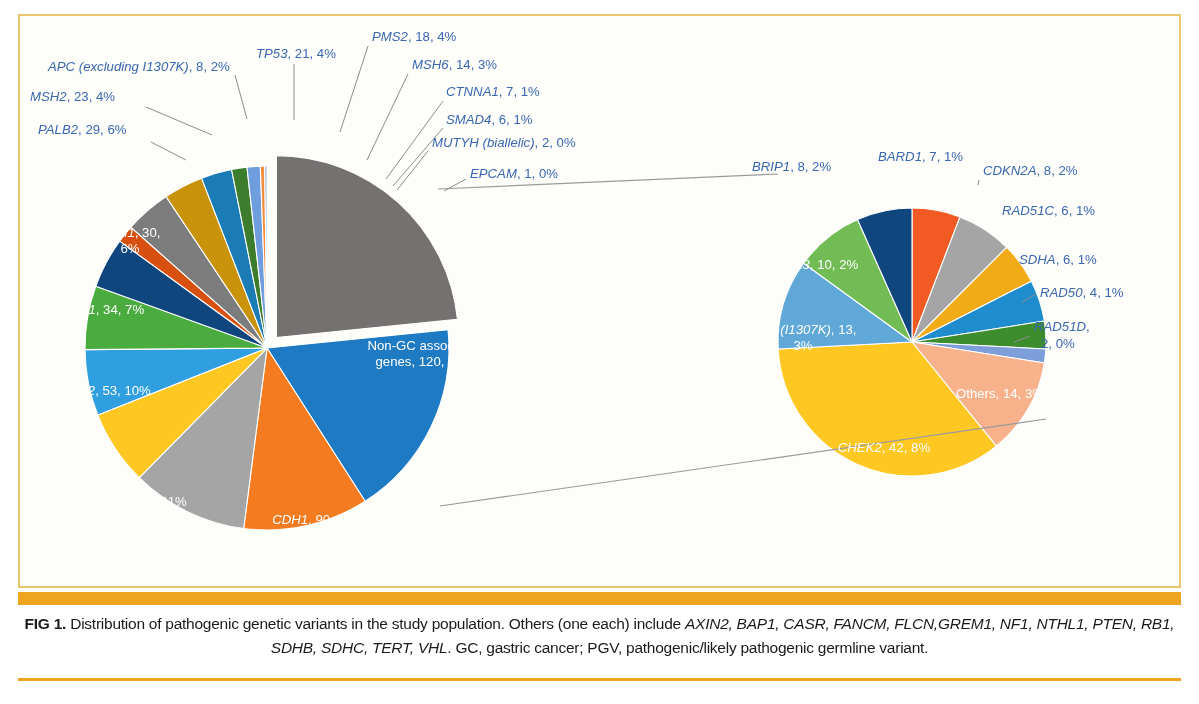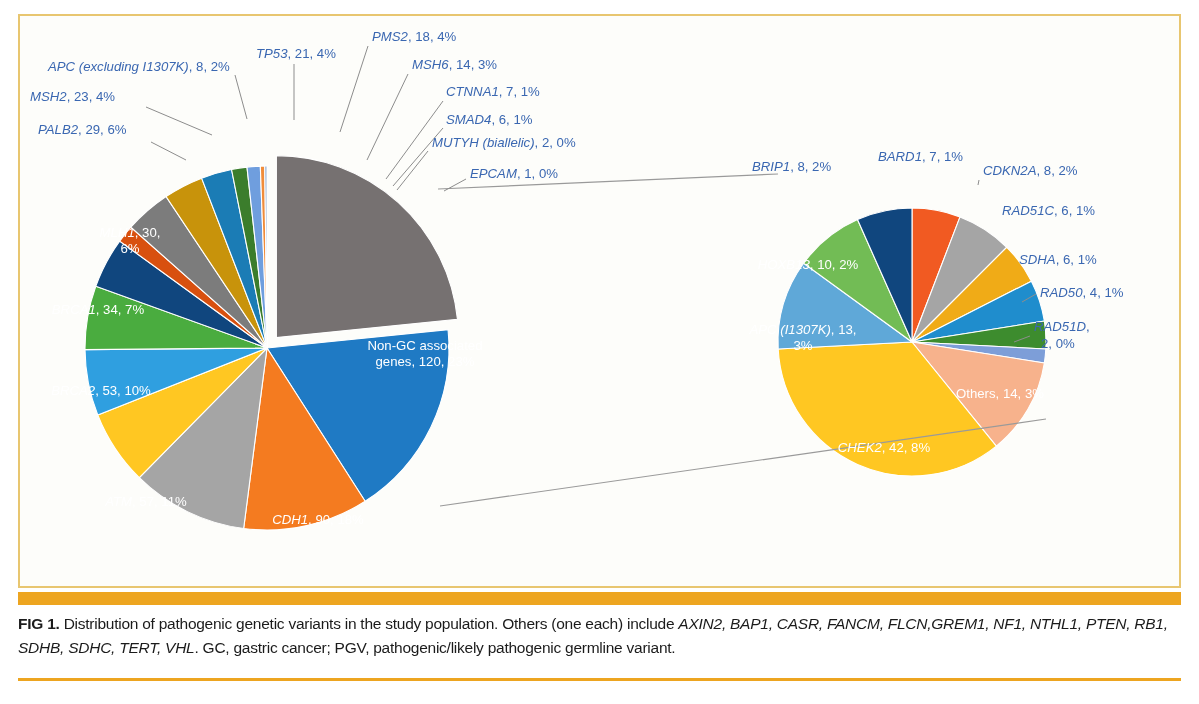--- a/index.html
+++ b/index.html
@@ -28,20 +28,21 @@
     position:absolute;left:18px;top:612px;width:1163px;height:62px;
     background:#ffffff;
   }
   .caption{
     font-family:"Liberation Sans", sans-serif;
     font-size:15.5px;
     color:#1b1b1b;
     line-height:24px;
     letter-spacing:-0.25px;
     width:1163px;
+    text-align:center;
   }
   .caption b{font-weight:bold;}
   .caption i{font-style:italic;}
   .gold-rule{
     position:absolute;left:18px;top:678px;width:1163px;height:3px;
     background:#eda520;
   }
 
   
   svg.chart{position:absolute;left:0;top:0;width:1199px;height:588px;overflow:visible;}

